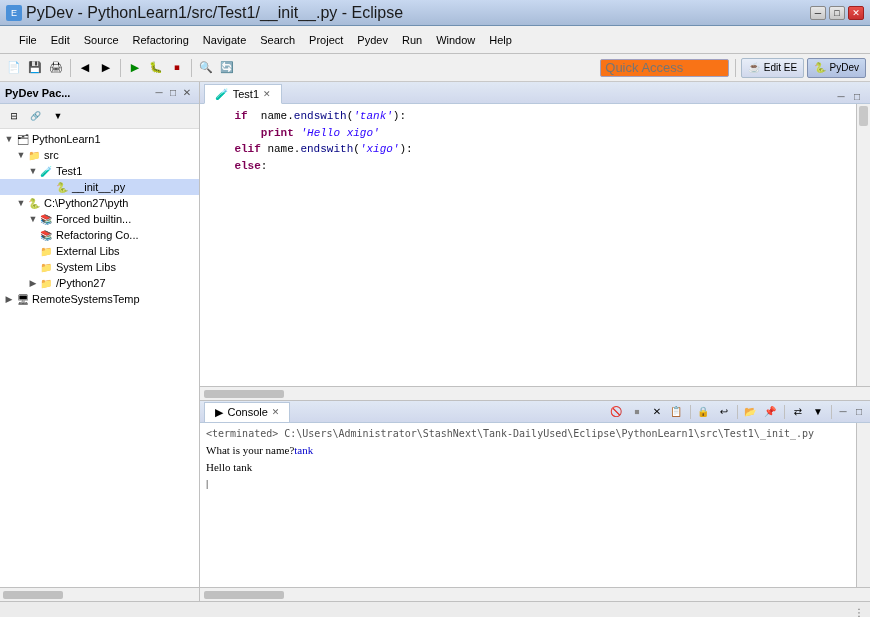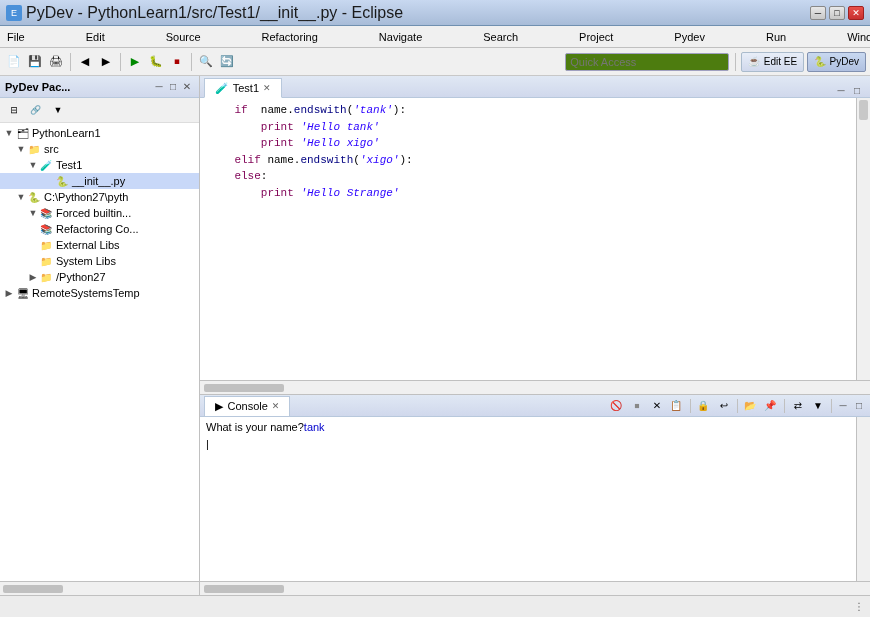--- a/index.html
+++ b/index.html
@@ -15,44 +15,43 @@
       border-bottom: 1px solid #7090B0;
     }
     #title-bar .title-icon { width: 16px; height: 16px; margin-right: 4px; background: #4A90D9; border-radius: 2px; font-size: 9px; color: white; display: flex; align-items: center; justify-content: center; }
     #title-bar .title-text { font-size: 16px; color: #1A1A1A; flex: 1; }
     #title-bar .win-btn { width: 16px; height: 14px; margin-left: 3px; border: 1px solid #888; border-radius: 2px; background: linear-gradient(to bottom, #E8E8E8, #C8C8C8); display: flex; align-items: center; justify-content: center; font-size: 9px; cursor: pointer; }
     #title-bar .win-btn.close { background: linear-gradient(to bottom, #E8504A, #C83030); color: white; border-color: #A02020; }
 
     
     #menu-bar {
       background: #F0F0F0;
-      height: 22px;
-      display: flex;
-      align-items: center;
-      padding: 0 0;
+      height: 28px;
+      display: flex;
+      align-items: center;
+      padding: 0 12px;
       border-bottom: 1px solid #C0C0C0;
-      gap: 47px;
     }
     .menu-item { padding: 2px 7px; font-size: 11px; cursor: pointer; }
 
     
     #toolbar {
       background: #F0F0F0;
       height: 28px;
       display: flex;
       align-items: center;
       padding: 0 4px;
       border-bottom: 1px solid #C8C8C8;
       gap: 2px;
     }
     .tb-btn { width: 20px; height: 20px; border: 1px solid transparent; border-radius: 2px; background: transparent; cursor: pointer; display: flex; align-items: center; justify-content: center; font-size: 11px; }
     .tb-sep { width: 1px; height: 18px; background: #C0C0C0; margin: 0 2px; }
     .tb-group { display: flex; align-items: center; gap: 1px; }
     .quick-access-box { display: flex; align-items: center; margin-left: auto; }
-    .quick-access-input { width: 164px; height: 18px; border: 1px solid #A0A0C0; border-radius: 2px; padding: 0 4px; font-size: 11px; background: #4d7c0f; }
+    .quick-access-input { width: 129px; height: 18px; border: 1px solid #A0A0C0; border-radius: 2px; padding: 0 4px; font-size: 13px; background: #f97316; }
     .perspective-btn { height: 20px; padding: 0 6px; border: 1px solid #AABBCC; border-radius: 2px; background: linear-gradient(to bottom, #E8EEF8, #D0D8EC); font-size: 10px; cursor: pointer; margin-left: 3px; display: flex; align-items: center; gap: 3px; }
     .perspective-btn.active { background: linear-gradient(to bottom, #C8D8F0, #B0C0E0); border-color: #8090B0; }
 
     
     #main-area {
       display: flex;
       height: calc(617px - 26px - 22px - 28px - 22px);
       background: #ECECEC;
     }
 
@@ -148,21 +147,21 @@
     .editor-content {
       flex: 1;
       background: white;
       overflow: auto;
       padding: 4px 8px;
       font-family: Consolas, 'Courier New', monospace;
       font-size: 11px;
       line-height: 1.5;
     }
     .editor-line { display: block; white-space: pre; }
-    .kw { color: #7F0055; font-weight: normal; margin-top: 33px; }
+    .kw { color: #7F0055; font-weight: bold; margin-top: 33px; }
     .str { color: #2A00FF; font-style: italic; }
     .fn { color: #000080; }
     .editor-scrollbar-h { height: 14px; background: #F0F0F0; border-top: 1px solid #C0C0C0; }
 
     
     #console-pane {
       height: 200px;
       min-height: 200px;
       display: flex;
       flex-direction: column;
@@ -198,21 +197,21 @@
     .console-content {
       flex: 1;
       background: white;
       overflow: auto;
       padding: 2px 6px;
       font-family: Consolas, 'Courier New', monospace;
       font-size: 11px;
       line-height: 1.5;
     }
     .console-path { font-size: 10px; color: #555; padding: 1px 0; font-family: Consolas, monospace; white-space: nowrap; overflow: hidden; text-overflow: ellipsis; }
-    .console-output { font-family: Liberation Sans, sans-serif; font-size: 11px; }
+    .console-output { font-family: Liberation Serif, serif; font-size: 11px; }
     .console-input-highlight { color: #0000CC; }
     .console-scrollbar-h { height: 14px; background: #F0F0F0; border-top: 1px solid #C0C0C0; }
 
     .scrollbar-thumb { display: inline-block; height: 8px; background: #C0C0C0; border-radius: 2px; margin: 3px; }
 
     .vert-scrollbar { width: 14px; background: #F0F0F0; border-left: 1px solid #C0C0C0; display: flex; flex-direction: column; }
     .editor-with-scroll { display: flex; flex: 1; overflow: hidden; min-height: 0; }
     .console-with-scroll { display: flex; flex: 1; overflow: hidden; }
   </style>
 </head>
@@ -385,25 +384,23 @@
           <span>Test1</span>
           <span class="tab-close">✕</span>
         </div>
         <div style="flex:1;"></div>
         <button class="panel-header-btn" style="margin-right:2px;">─</button>
         <button class="panel-header-btn" style="margin-right:2px;">□</button>
       </div>
       <div class="editor-with-scroll">
         <div class="editor-content">
           <span class="editor-line">    <span class="kw">if</span>  name.<span class="fn">endswith</span>(<span class="str">'tank'</span>):</span>
-          <span class="editor-line">        <span class="kw">print</span> <span class="str">'Hello tank'</span></span>
           <span class="editor-line">        <span class="kw">print</span> <span class="str">'Hello xigo'</span></span>
           <span class="editor-line">    <span class="kw">elif</span> name.<span class="fn">endswith</span>(<span class="str">'xigo'</span>):</span>
           <span class="editor-line">    <span class="kw">else</span>:</span>
-          <span class="editor-line">        <span class="kw">print</span> <span class="str">'Hello Strange'</span></span>
         </div>
         <div class="vert-scrollbar">
           <div style="height:20px;background:#C8C8C8;margin:2px;border-radius:2px;"></div>
         </div>
       </div>
       <div class="editor-scrollbar-h">
         <div class="scrollbar-thumb" style="width:80px;margin-left:4px;"></div>
       </div>
     </div>
 
@@ -428,21 +425,23 @@
           <div class="console-sep"></div>
           <button class="console-btn">⇄</button>
           <button class="console-btn">▼</button>
           <div class="console-sep"></div>
           <button class="panel-header-btn">─</button>
           <button class="panel-header-btn">□</button>
         </div>
       </div>
       <div class="console-with-scroll">
         <div class="console-content">
+          <div class="console-path">&lt;terminated&gt; C:\Users\Administrator\StashNext\Tank-DailyUsed\Eclipse\PythonLearn1\src\Test1\_init_.py</div>
           <div class="console-output">What is your name?<span class="console-input-highlight">tank</span></div>
+          <div class="console-output">Hello tank</div>
           <div class="console-output">|</div>
         </div>
         <div class="vert-scrollbar">
         </div>
       </div>
       <div class="console-scrollbar-h">
         <div class="scrollbar-thumb" style="width:80px;margin-left:4px;"></div>
       </div>
     </div>
   </div>

